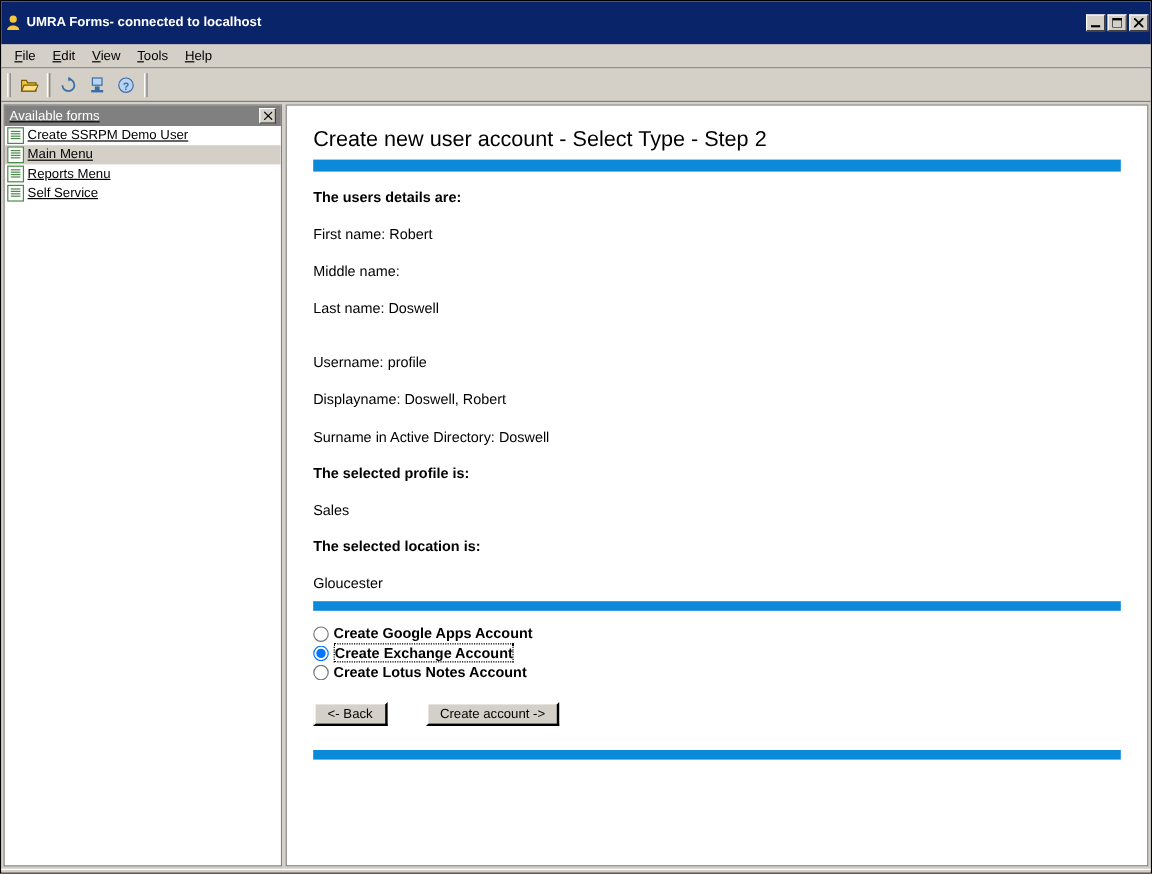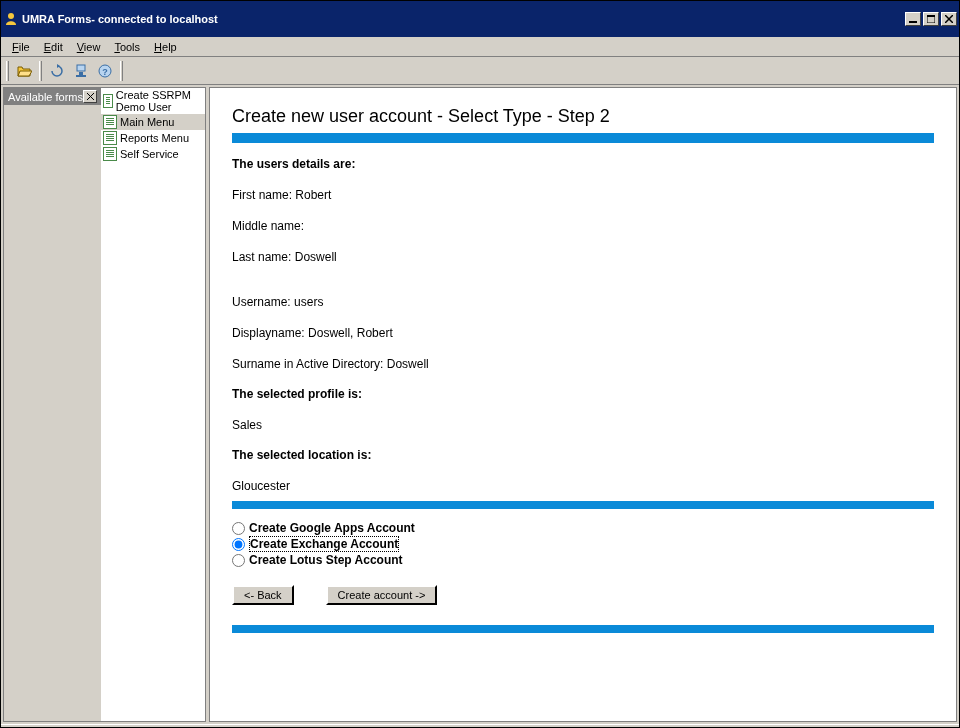--- a/index.html
+++ b/index.html
@@ -62,23 +62,24 @@
   display:flex;align-items:center;justify-content:center;
   border:1px solid transparent;
 }
 .workarea{
   display:flex;
   height: calc(100% - 19px - 20px - 28px - 20px);
   background:#d4d0c8;
   padding:2px;
 }
 .sidebar{
-  width:203px;
-  display:flex;flex-direction:row;
+  width:232px;
+  display:flex;flex-direction:column;
   border:1px solid #808080;
+  text-decoration:underline;
 }
 .sidebar-header{
   background:#808080;color:#fff;
   display:flex;align-items:center;
   padding:1px 4px;
   height:17px;
 }
 .sidebar-header .txt{flex:1;}
 .sidebar-header .closebtn{
   width:14px;height:13px;background:#d4d0c8;
@@ -254,21 +255,21 @@
   <div class="splitter"></div>
   <div class="content">
     <h1>Create new user account - Select Type - Step 2</h1>
     <div class="blue-bar"></div>
 
     <div class="section-title">The users details are:</div>
     <div class="kv"><span>First name:</span> <span>Robert</span></div>
     <div class="kv"><span>Middle name:</span> <span></span></div>
     <div class="kv"><span>Last name:</span> <span>Doswell</span></div>
     <br>
-    <div class="kv"><span>Username:</span> <span>users</span></div>
+    <div class="kv"><span>Username:</span> <span>profile</span></div>
     <div class="kv"><span>Displayname:</span> <span>Doswell, Robert</span></div>
     <div class="kv"><span>Surname in Active Directory:</span> <span>Doswell</span></div>
     <br>
     <div class="section-title">The selected profile is:</div>
     <div class="kv">Sales</div>
     <br>
     <div class="section-title">The selected location is:</div>
     <div class="kv">Gloucester</div>
 
     <div class="blue-bar thin"></div>
@@ -277,21 +278,21 @@
         <div class="radio-row">
           <input type="radio" name="acct" style="">
           <span class="radio-label">Create Google Apps Account</span>
         </div>
         <div class="radio-row selected">
           <input type="radio" name="acct" checked="" style="">
           <span class="radio-label">Create Exchange Account</span>
         </div>
         <div class="radio-row">
           <input type="radio" name="acct" style="">
-          <span class="radio-label">Create Lotus Step Account</span>
+          <span class="radio-label">Create Lotus Notes Account</span>
         </div>
       </div>
 
     <div class="buttons">
       <button class="classic">&lt;- Back</button>
       <button class="classic">Create account -&gt;</button>
     </div>
 
     <div class="blue-bar thin" style="margin-top:20px"></div>
   </div>

